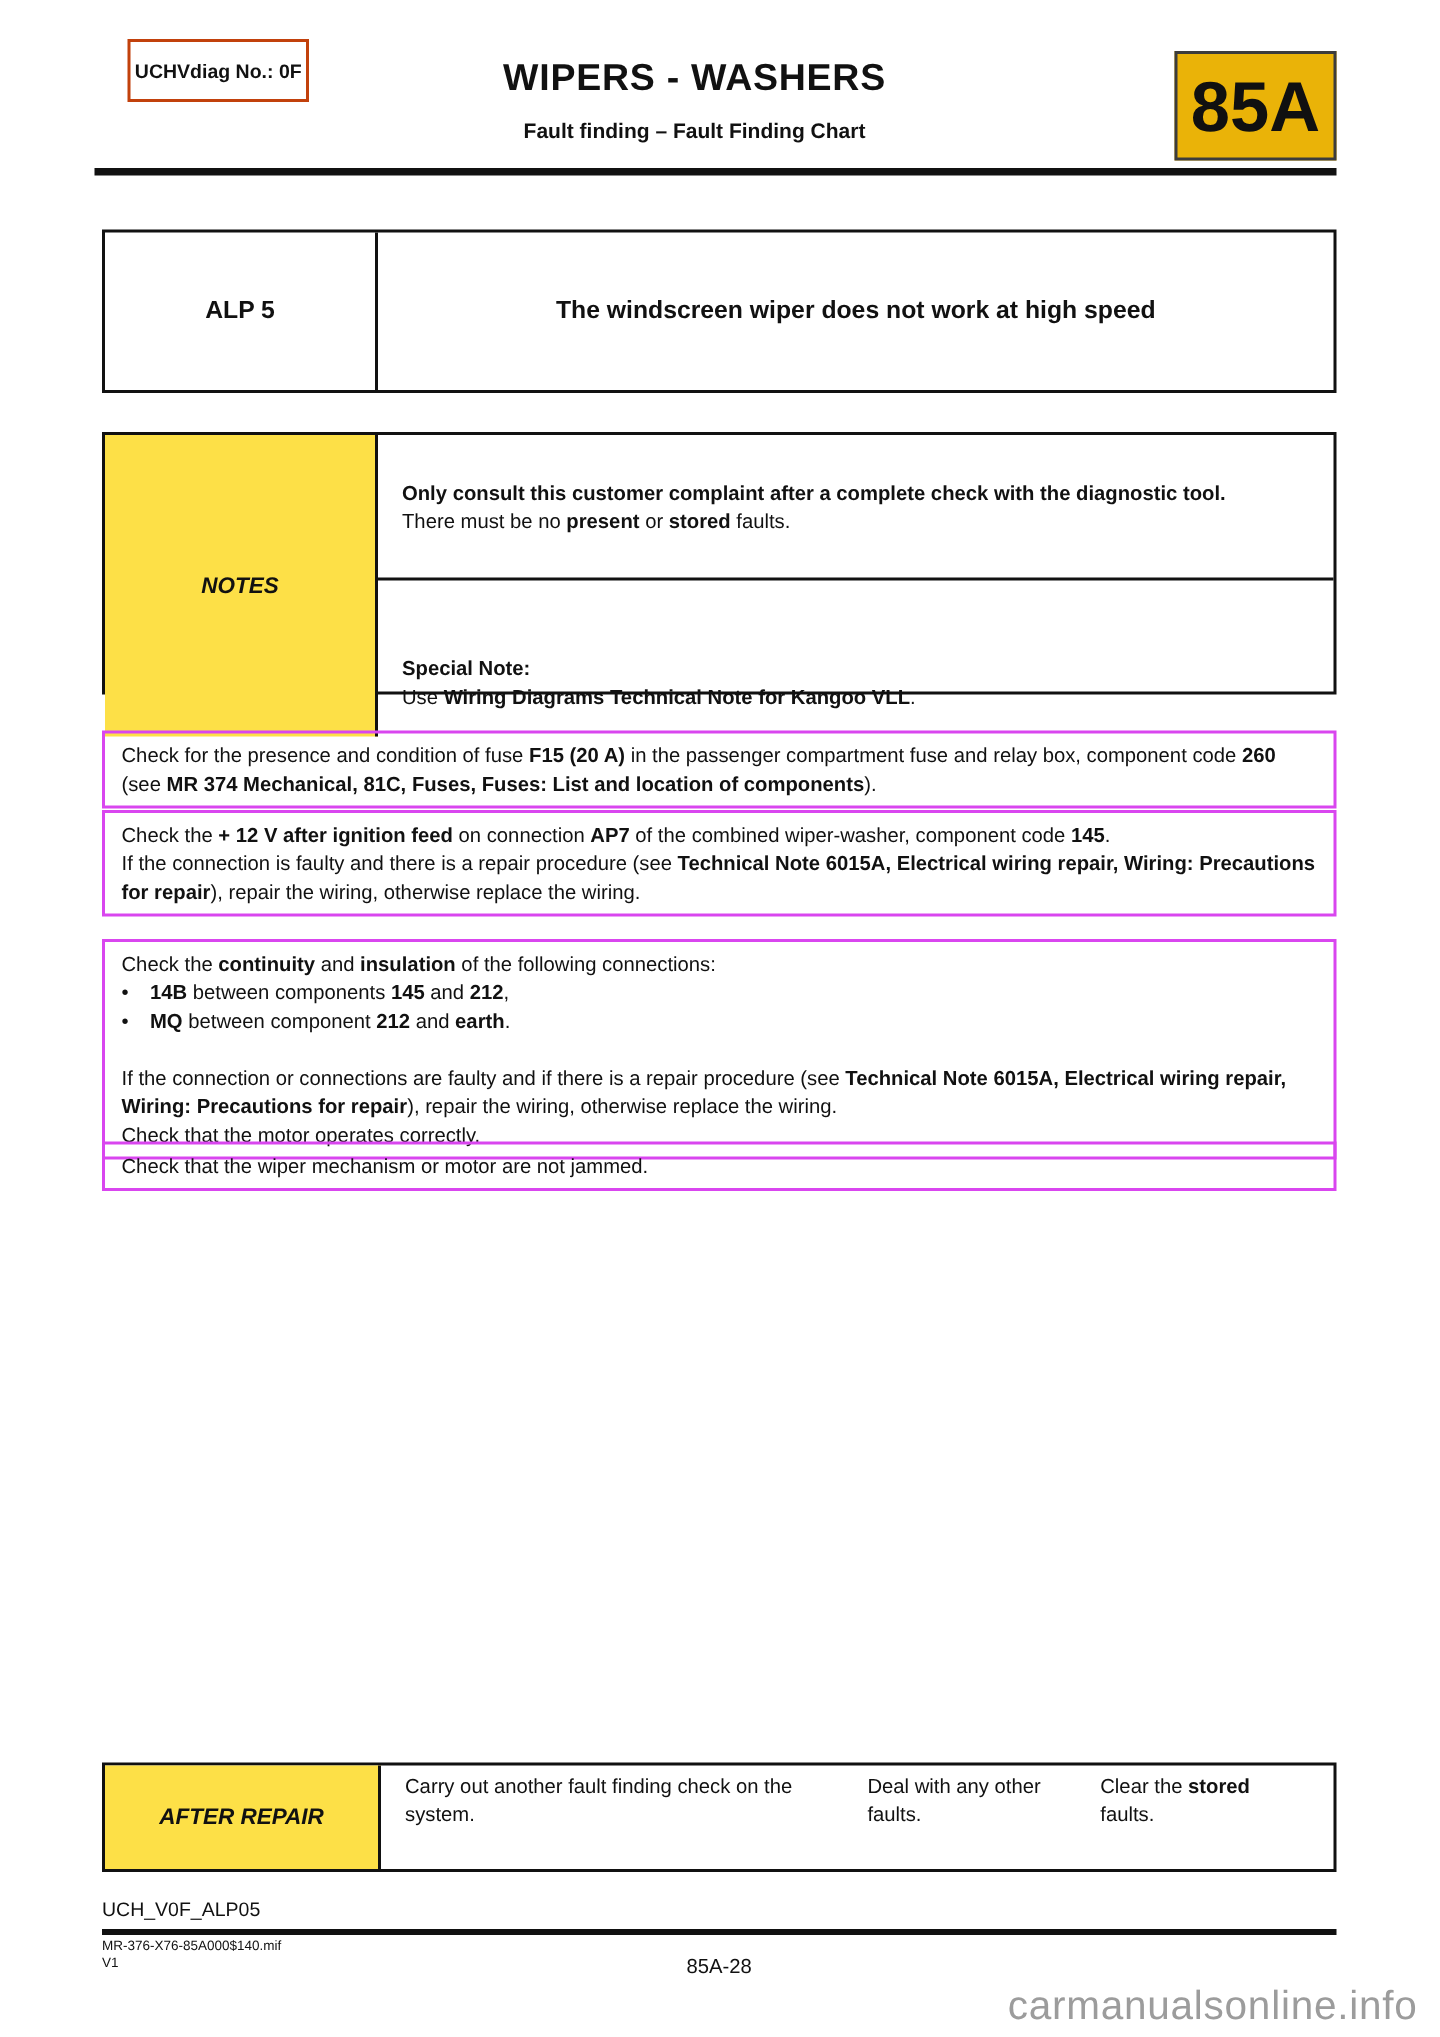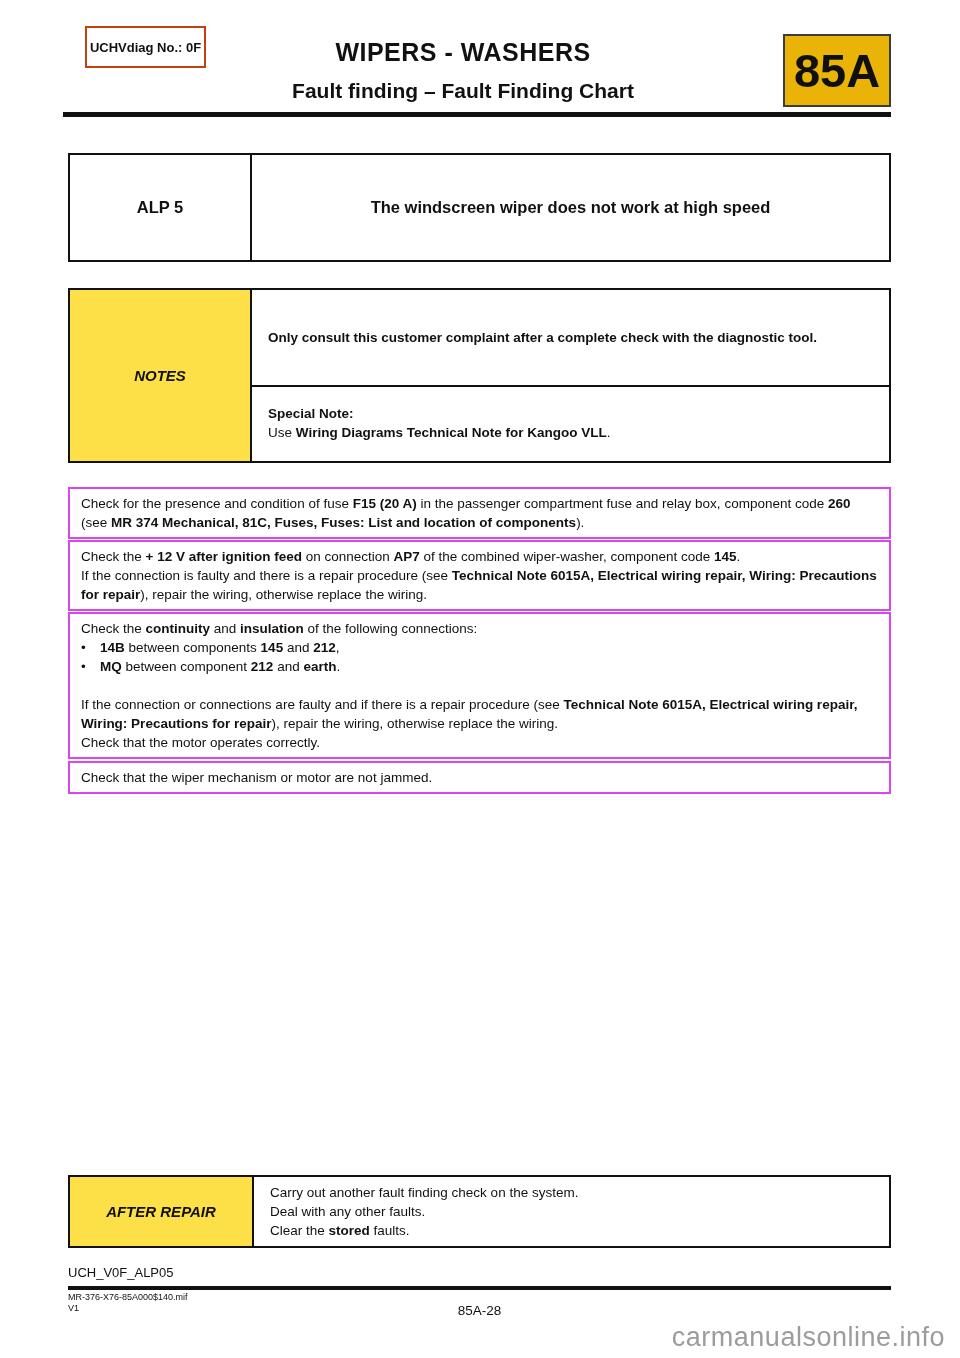--- a/index.html
+++ b/index.html
@@ -21,21 +21,21 @@
     display: flex; flex-direction: row;
     align-items: center; justify-content: center;
     font-size: 13px; font-weight: bold; line-height: 17px;
     text-align: center;
   }
   .titles {
     position: absolute; left: 68px; top: 38px; width: 790px;
     text-align: center;
   }
   .title { font-size: 25px; font-weight: bold; letter-spacing: 0.5px; }
-  .subtitle { margin-top: 12px; font-size: 21px; font-weight: bold; }
+  .subtitle { margin-top: 12px; font-size: 14px; font-weight: bold; }
   .badge {
     position: absolute; left: 783px; top: 34px;
     width: 108px; height: 73px;
     background: #eab308;
     border: 2px solid #3c3c3c;
     display: flex; align-items: center; justify-content: center;
     font-size: 47px; font-weight: bold; color: #101010;
   }
   .header-rule {
     position: absolute; left: 63px; top: 112px;
@@ -65,49 +65,49 @@
     border: 2px solid #111;
     display: grid; grid-template-columns: 182px 1fr;
   }
   .gray-cell {
     background: #fde047;
     border-right: 2px solid #111;
     display: flex; align-items: center; justify-content: center;
     font-size: 15px; font-weight: bold; font-style: italic;
     text-align: center;
   }
-  .notes-rows { display: flex; flex-direction: column; }
+  .notes-rows { display: flex; flex-direction: column; gap: 32px; }
   .notes-row {
     flex: 0 0 auto;
     display: flex; flex-direction: column; justify-content: center;
     padding: 6px 16px;
     font-size: 13.5px; line-height: 19px;
   }
   .notes-row-1 { height: 97px; border-bottom: 2px solid #111; }
   .notes-row-2 { height: 72px; }
   
   .check-box {
     position: absolute; left: 68px; width: 823px;
     border: 2px solid #d946ef;
     padding: 5px 12px 5px 11px;
     font-size: 13.5px; line-height: 19px;
   }
   .check-1 { top: 487px; min-height: 50px; }
   .check-2 { top: 540px; min-height: 70px; }
-  .check-3 { top: 612px; min-height: 145px; }
+  .check-3 { top: 626px; min-height: 145px; }
   .check-4 { top: 761px; min-height: 29px; }
   
   .after-repair-table {
     position: absolute; left: 68px; top: 1175px;
     width: 823px; height: 73px;
     border: 2px solid #111;
     display: grid; grid-template-columns: 184px 1fr;
   }
   .after-repair-text {
-    display: flex; flex-direction: column; justify-content: center;
+    display: flex; flex-direction: row; justify-content: center;
     padding: 4px 16px;
     font-size: 13.5px; line-height: 19px;
   }
   
   .footer-ref { position: absolute; left: 68px; top: 1265px; font-size: 13px; }
   .footer-rule { position: absolute; left: 68px; top: 1286px; width: 823px; height: 4px; background: #111; }
   .footer-file { position: absolute; left: 68px; top: 1292px; font-size: 9px; }
   .footer-version { position: absolute; left: 68px; top: 1303px; font-size: 9px; }
   .footer-page { position: absolute; left: 68px; top: 1303px; width: 823px; text-align: center; font-size: 13.5px; }
   .watermark {
@@ -142,20 +142,21 @@
   <div class="alp-table">
     <div class="alp-code">ALP 5</div>
     <div class="alp-title">The windscreen wiper does not work at high speed</div>
   </div>
 
   <div class="notes-table">
     <div class="gray-cell">NOTES</div>
     <div class="notes-rows">
       <div class="notes-row notes-row-1">
           <div class="rt"><span class="bold">Only consult this customer complaint after a complete check with the diagnostic tool.</span></div>
+          <div class="rt"><span>There must be no </span><span class="bold">present</span><span> or </span><span class="bold">stored</span><span> faults.</span></div>
         </div>
       <div class="notes-row notes-row-2">
           <div class="rt"><span class="bold">Special Note:</span></div>
           <div class="rt"><span>Use </span><span class="bold">Wiring Diagrams Technical Note for Kangoo VLL</span><span>.</span></div>
         </div>
     </div>
   </div>
 
   <div class="check-box check-1">
       <div class="rt"><span>Check for the presence and condition of fuse </span><span class="bold">F15 (20 A)</span><span> in the passenger compartment fuse and relay box, component code </span><span class="bold">260</span><span> (see </span><span class="bold">MR 374 Mechanical, 81C, Fuses, Fuses: List and location of components</span><span>).</span></div>

